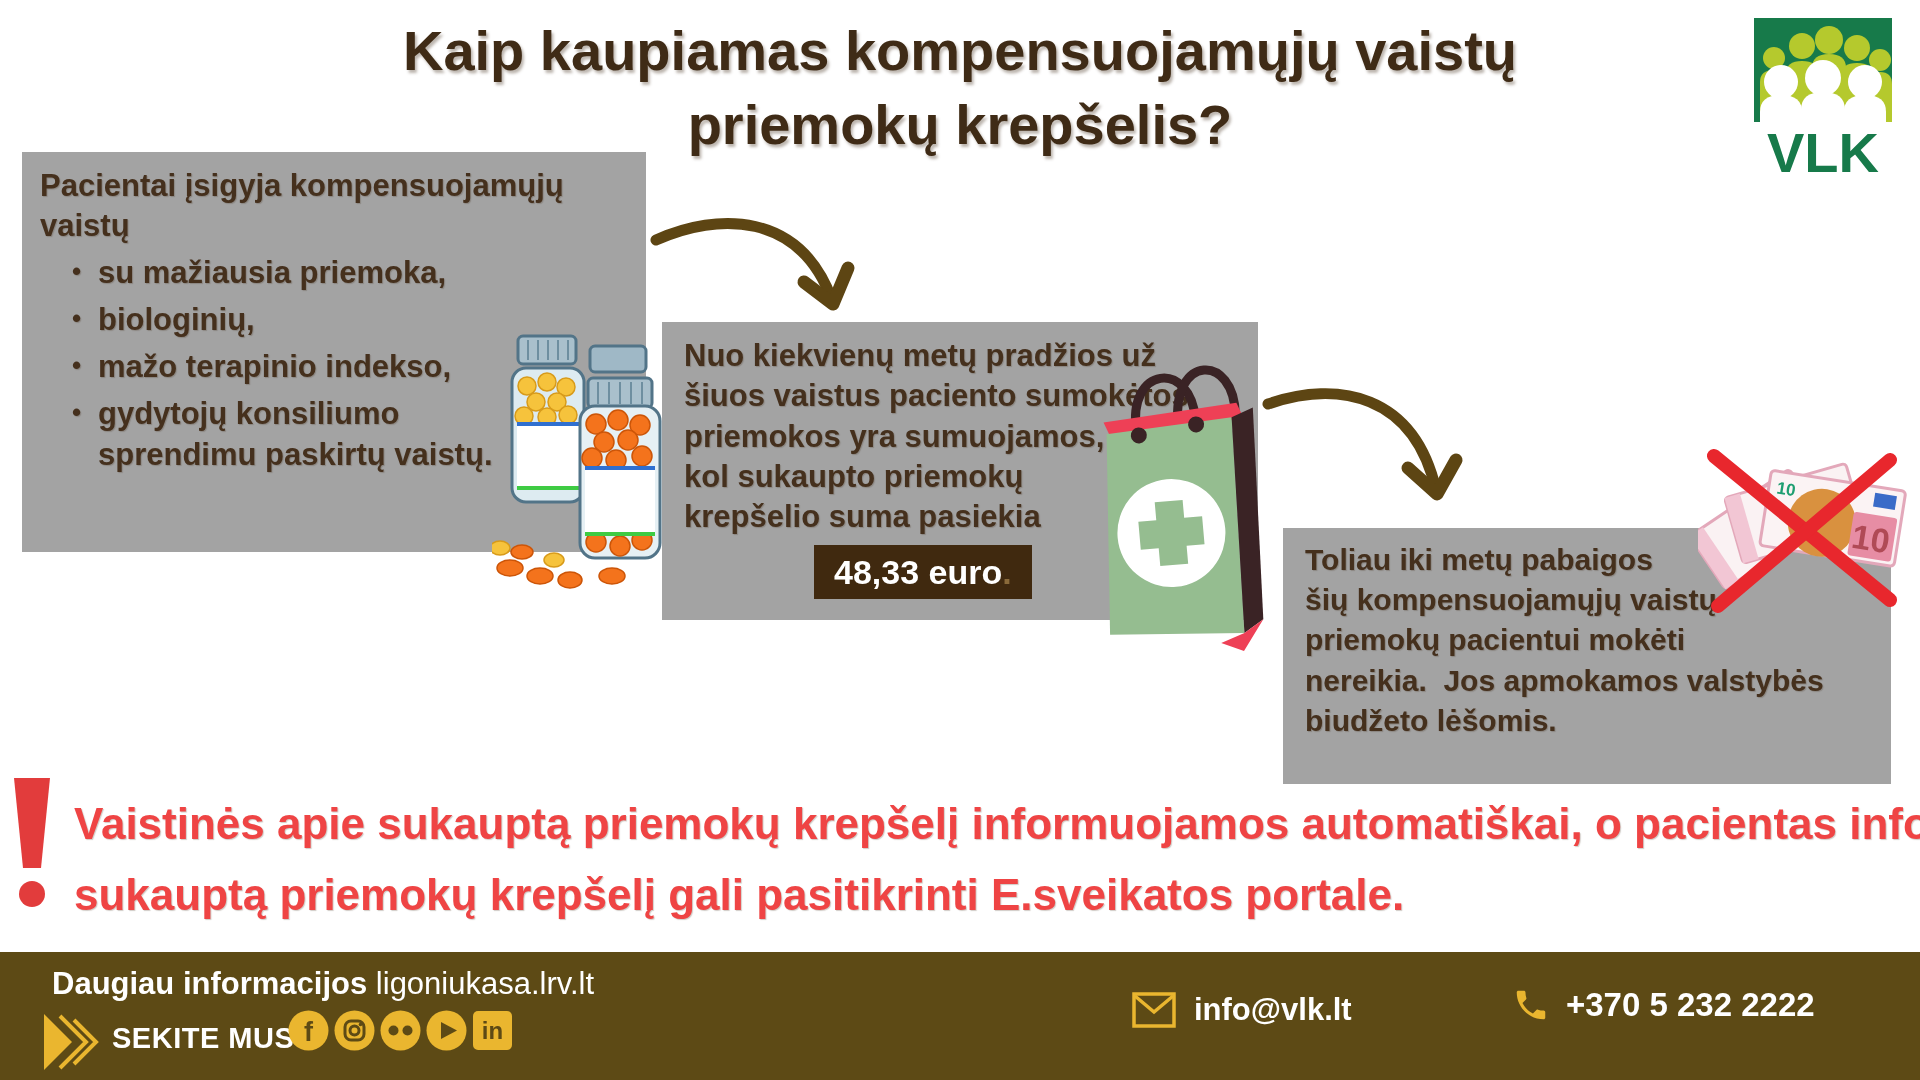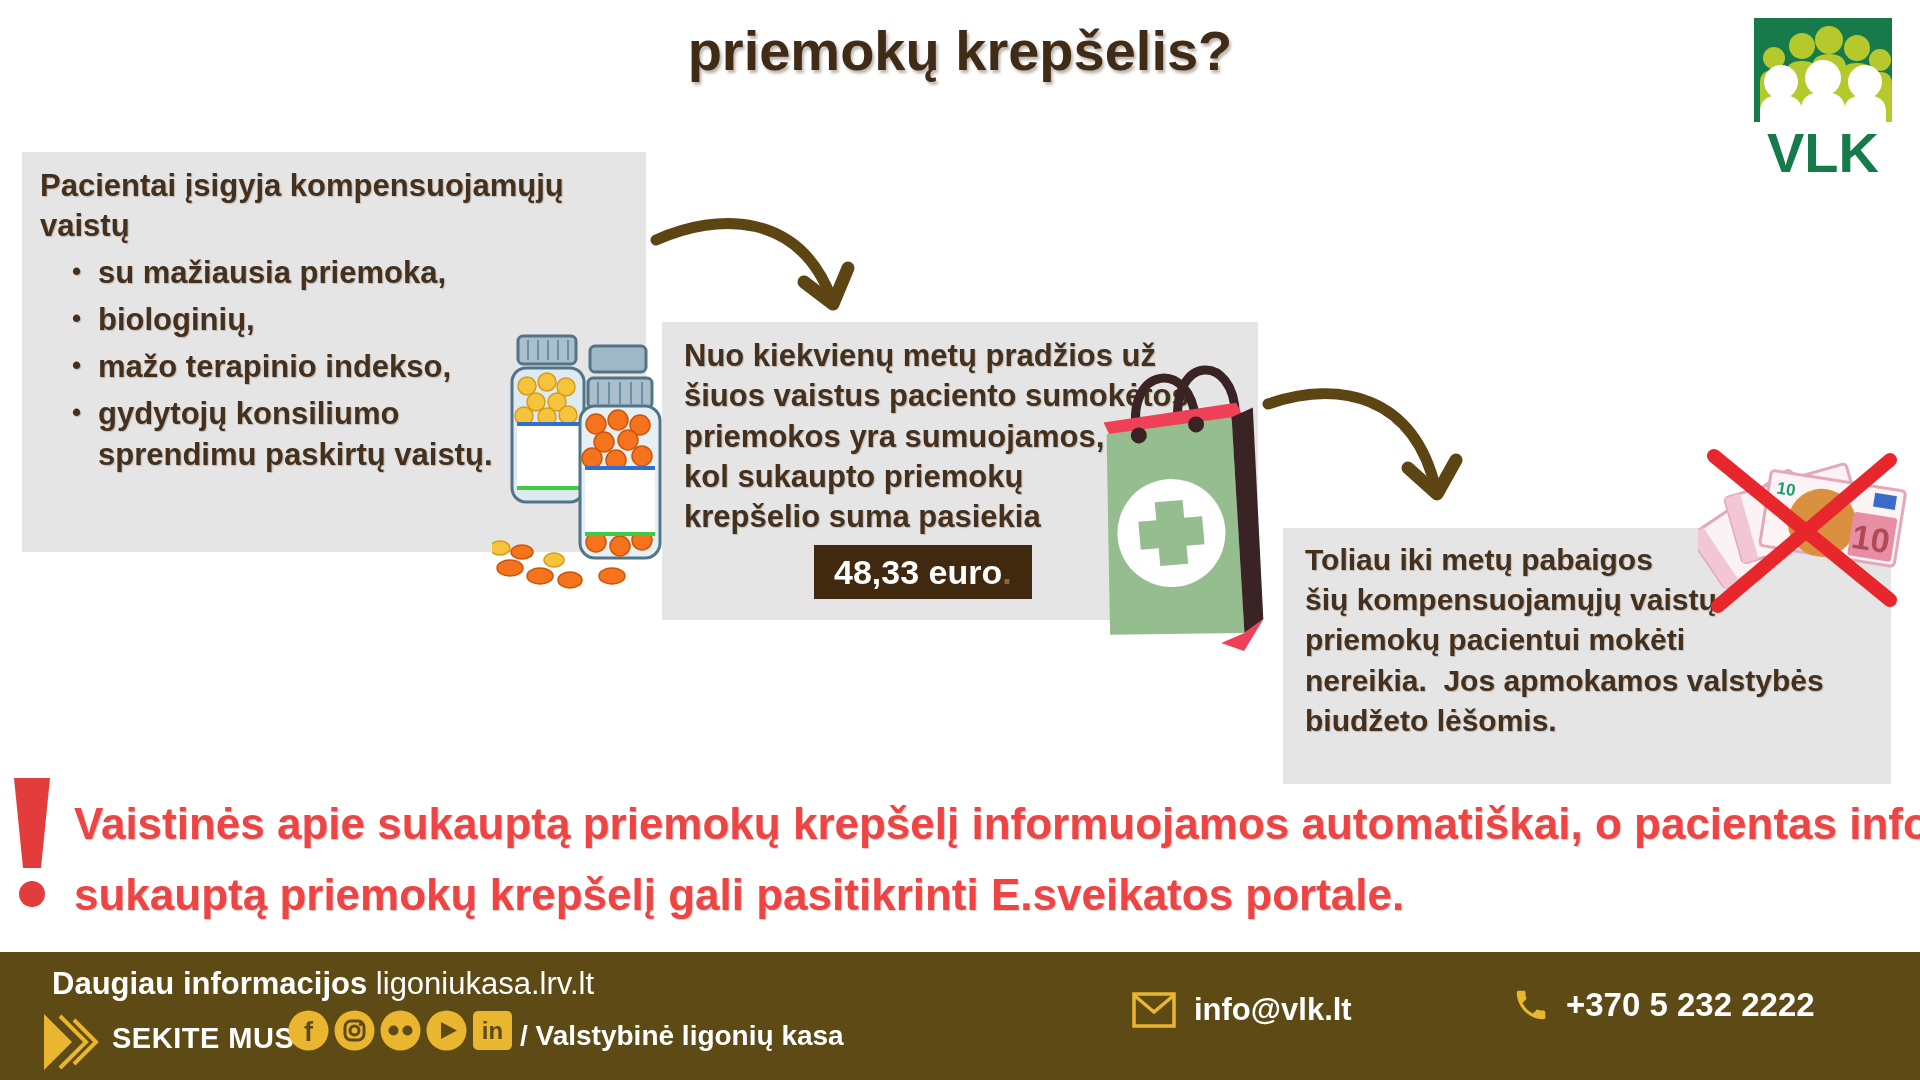--- a/index.html
+++ b/index.html
@@ -4,21 +4,21 @@
 <style>
   html,body{margin:0;padding:0;background:#fff;}
   .stage{position:relative;width:1920px;height:1080px;overflow:hidden;
          font-family:"Liberation Sans",sans-serif;background:#ffffff;}
   .abs{position:absolute;}
   
   .title{left:0;top:14px;width:1920px;text-align:center;color:#3f2b16;
          font-weight:bold;font-size:56px;line-height:1.32;
          text-shadow:2px 3px 3px rgba(63,43,22,.35);}
   
-  .box{background:#e5e5e5;color:#45301d;font-weight:bold;
+  .box{background:#a3a3a3;color:#45301d;font-weight:bold;
        text-shadow:1px 1px 1px rgba(69,48,29,.25);}
   .pre{white-space:pre;}
   .box-left{left:22px;top:152px;width:624px;height:400px;padding:14px 0 0 18px;
             font-size:31px;line-height:1.30;box-sizing:border-box;}
   .box-left ul{margin:6px 0 9px 0;padding:0 0 0 58px;list-style:none;}
   .box-left li{position:relative;margin:0 0 7px 0;white-space:pre;}
   .box-left li::before{content:"•";position:absolute;left:-26px;top:2px;font-size:26px;}
   .box-mid{left:662px;top:322px;width:596px;height:298px;padding:14px 0 0 22px;
            font-size:31px;line-height:1.30;box-sizing:border-box;z-index:1;}
   .badge{display:inline-block;margin:8px 0 0 130px;background:#40290f;color:#ffffff;
@@ -41,20 +41,21 @@
   .f-phone{position:absolute;left:1512px;top:34px;display:flex;align-items:center;gap:16px;
            font-size:33px;font-weight:bold;}
   svg text{font-family:"Liberation Sans",sans-serif;}
 </style>
 </head>
 <body>
 
 <div class="stage">
 
   <div class="abs title">
+    <div>Kaip kaupiamas kompensuojamųjų vaistų</div>
     <div>priemokų krepšelis?</div>
   </div>
 
   <div class="abs" style="left:1752px;top:16px;width:142px;height:160px;">
     <svg width="142" height="160" viewBox="0 0 142 160">
       <rect x="2" y="2" width="138" height="104" fill="#177a4a"></rect>
       <g fill="#b5c92d">
         <circle cx="22" cy="42" r="11"></circle>
           <path d="M8 106 V66 q0-12 14-12 q14 0 14 12 v40 z"></path>
         <circle cx="50" cy="30" r="13"></circle>
@@ -264,21 +265,20 @@
       </svg>
       <svg width="41" height="41" viewBox="0 0 41 41">
         <circle cx="20.5" cy="20.5" r="20" fill="#eab62f"></circle>
         <polygon points="15,12 31,20.5 15,29" fill="#5d4a15"></polygon>
       </svg>
       <svg width="41" height="41" viewBox="0 0 41 41">
         <rect x="1" y="1" width="39" height="39" rx="5" fill="#eab62f"></rect>
         <text x="20.5" y="29" text-anchor="middle" font-size="24" font-weight="bold" fill="#5d4a15">in</text>
       </svg>
     </div>
-    <div class="f-suffix">/ Valstybinė ligonių kasa</div>
 
     <div class="f-email">
       <svg width="44" height="36" viewBox="0 0 44 36">
         <rect x="2" y="2" width="40" height="32" fill="none" stroke="#eab62f" stroke-width="3.5"></rect>
         <polyline points="3,4 22,20 41,4" fill="none" stroke="#eab62f" stroke-width="3.5"></polyline>
       </svg>
       <span>info@vlk.lt</span>
     </div>
 
     <div class="f-phone">

